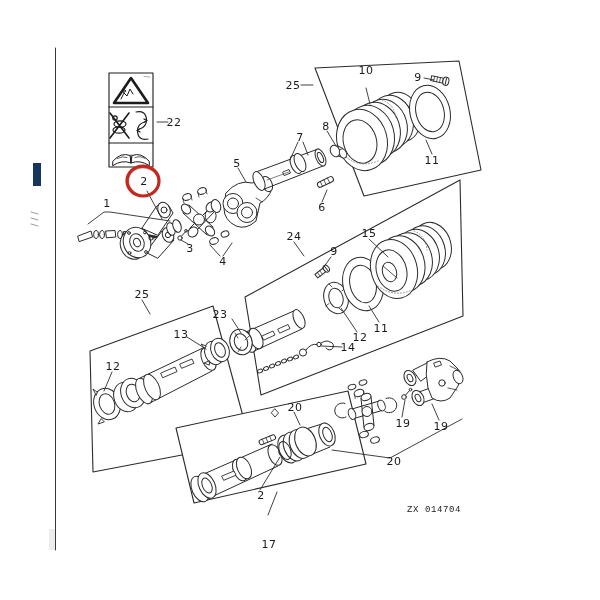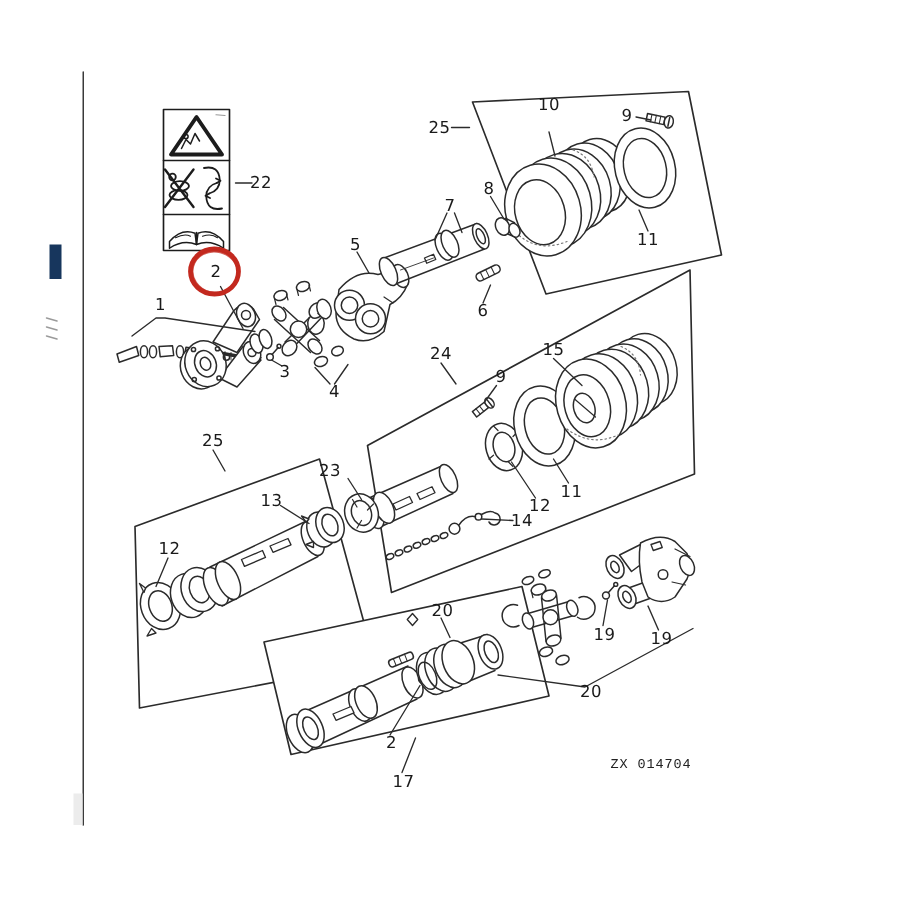--- a/index.html
+++ b/index.html
@@ -388,21 +388,21 @@
 <span class="callout" style="left:334px;top:251px">9</span>
 <span class="callout" style="left:366px;top:70px">10</span>
 <span class="callout" style="left:432px;top:160px">11</span>
 <span class="callout" style="left:381px;top:328px">11</span>
 <span class="callout" style="left:113px;top:366px">12</span>
 <span class="callout" style="left:360px;top:337px">12</span>
 <span class="callout" style="left:181px;top:334px">13</span>
 <span class="callout" style="left:348px;top:347px">14</span>
 <span class="callout" style="left:369px;top:233px">15</span>
 <span class="callout" style="left:261px;top:495px">2</span>
-<span class="callout" style="left:269px;top:521px">17</span>
+<span class="callout" style="left:269px;top:544px">17</span>
 <span class="callout" style="left:295px;top:407px">20</span>
 <span class="callout" style="left:403px;top:423px">19</span>
 <span class="callout" style="left:394px;top:461px">20</span>
 <span class="callout" style="left:441px;top:426px">19</span>
 <span class="callout" style="left:174px;top:122px">22</span>
 <span class="callout" style="left:220px;top:314px">23</span>
 <span class="callout" style="left:294px;top:236px">24</span>
 <span class="callout" style="left:293px;top:85px">25</span>
 <span class="callout" style="left:142px;top:294px">25</span>
 

